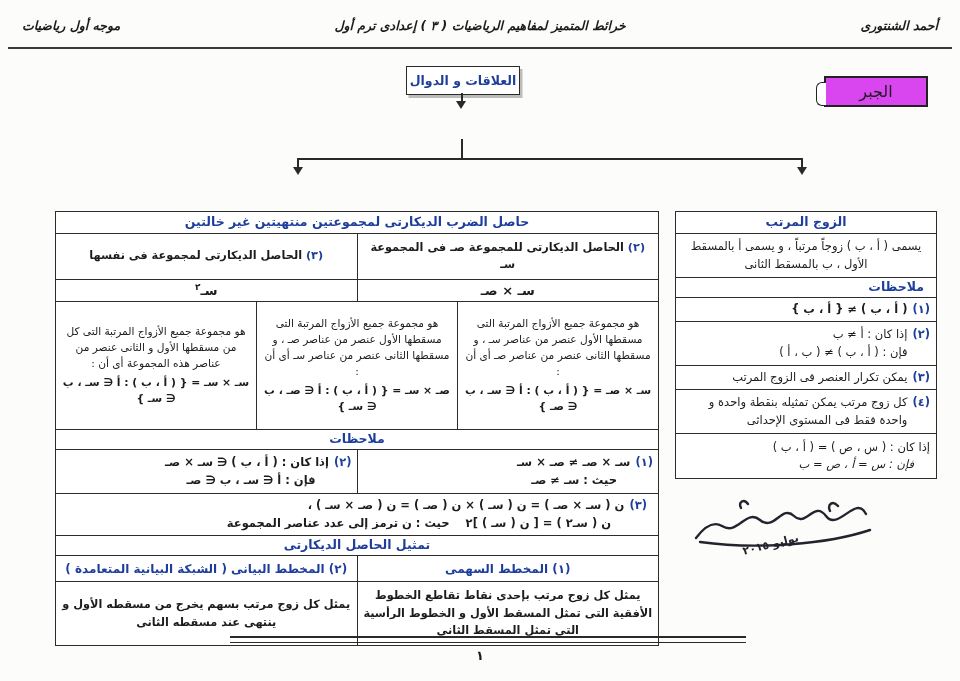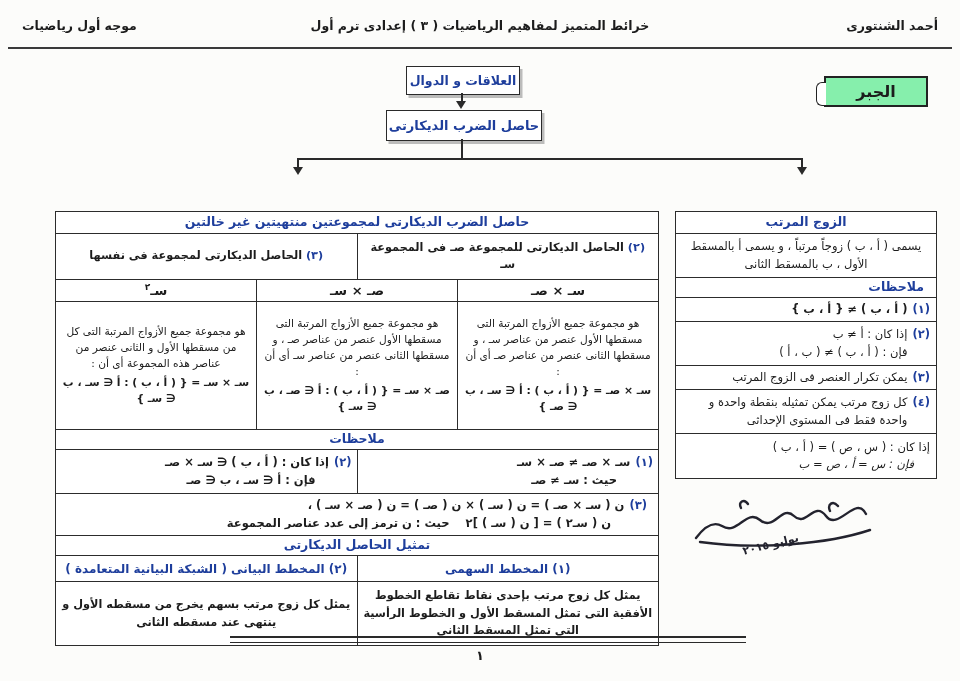--- a/index.html
+++ b/index.html
@@ -7,30 +7,30 @@
     --ink:#1c1c1c;
     --line:#2c2c2c;
   }
   html,body{margin:0;padding:0;background:#e8e8e8;}
   .page{
     position:relative;width:960px;height:681px;background:#fcfcfa;
     direction:rtl;font-family:"DejaVu Sans",sans-serif;color:var(--ink);
     overflow:hidden;margin:0 auto;
   }
   
-  .hdr{position:absolute;top:18px;font-weight:bold;font-size:12.5px;}
+  .hdr{position:absolute;top:18px;font-weight:bold;font-size:12.5px;font-style:italic;}
   .hdr-right{right:22px;}
   .hdr-center{left:0;right:0;text-align:center;}
   .hdr-left{left:22px;}
   .hdr-rule{position:absolute;top:47px;left:8px;right:8px;height:1.5px;background:#3a3a3a;}
   
   .banner{
-    position:absolute;top:76px;left:824px;width:100px;height:27px;background:#86efac;
+    position:absolute;top:76px;left:824px;width:100px;height:27px;background:#d946ef;
     border:2px solid #222;display:flex;align-items:center;justify-content:center;
-    font-size:16px;font-weight:bold;
+    font-size:16px;font-weight:normal;
   }
   .banner::before{
     content:"";position:absolute;left:-10px;top:4px;width:9px;height:22px;background:#fff;
     border:1.8px solid #222;border-right:none;border-radius:6px 0 0 6px;
   }
   
   .flow-box{
     position:absolute;border:1.6px solid #2a2a2a;background:#fff;
     box-shadow:2.5px 3px 0 rgba(110,110,110,.45);
     display:flex;align-items:center;justify-content:center;
@@ -99,23 +99,20 @@
   <div class="hdr hdr-left">موجه أول رياضيات</div>
   <div class="hdr-rule"></div>
 
   <div class="banner">
     <span>الجبر</span>
   </div>
 
   <div class="flow-box box1">
     <span>العلاقات و الدوال</span>
   </div>
-  <div class="flow-box box2">
-    <span>حاصل الضرب الديكارتى</span>
-  </div>
 
   <div class="vline" style="left:461px;top:93px;width:1.6px;height:9px"></div>
   <div class="arr" style="left:456px;top:101px"></div>
   <div class="vline" style="left:461px;top:139px;width:1.6px;height:20px"></div>
   <div class="hline" style="left:297px;top:158px;width:506px;height:1.6px"></div>
   <div class="vline" style="left:297px;top:158px;width:1.6px;height:10px"></div>
   <div class="vline" style="left:801px;top:158px;width:1.6px;height:10px"></div>
   <div class="arr" style="left:292.5px;top:167px"></div>
   <div class="arr" style="left:796.5px;top:167px"></div>
 
@@ -132,23 +129,20 @@
       </div>
       <div class="tcell ctitle">
         <div><span class="num">(٣)</span>
         <span>الحاصل الديكارتى لمجموعة فى نفسها</span></div>
       </div>
     </div>
 
     <div class="trow cells" style="height:22px">
       <div class="tcell sym">
         <div><span>سـ × صـ</span><sup class="sup"></sup></div>
-      </div>
-      <div class="tcell sym">
-        <div><span>صـ × سـ</span><sup class="sup"></sup></div>
       </div>
       <div class="tcell sym">
         <div><span>سـ</span><sup class="sup">٢</sup></div>
       </div>
     </div>
 
     <div class="trow cells" style="height:128px">
       <div class="tcell">
         <div class="def-p">هو مجموعة جميع الأزواج المرتبة التى مسقطها الأول عنصر من عناصر سـ ، و مسقطها الثانى عنصر من عناصر صـ  أى أن :</div>
         <div class="def-f">سـ × صـ = { ( أ ، ب ) : أ ∈ سـ ، ب ∈ صـ }</div>

